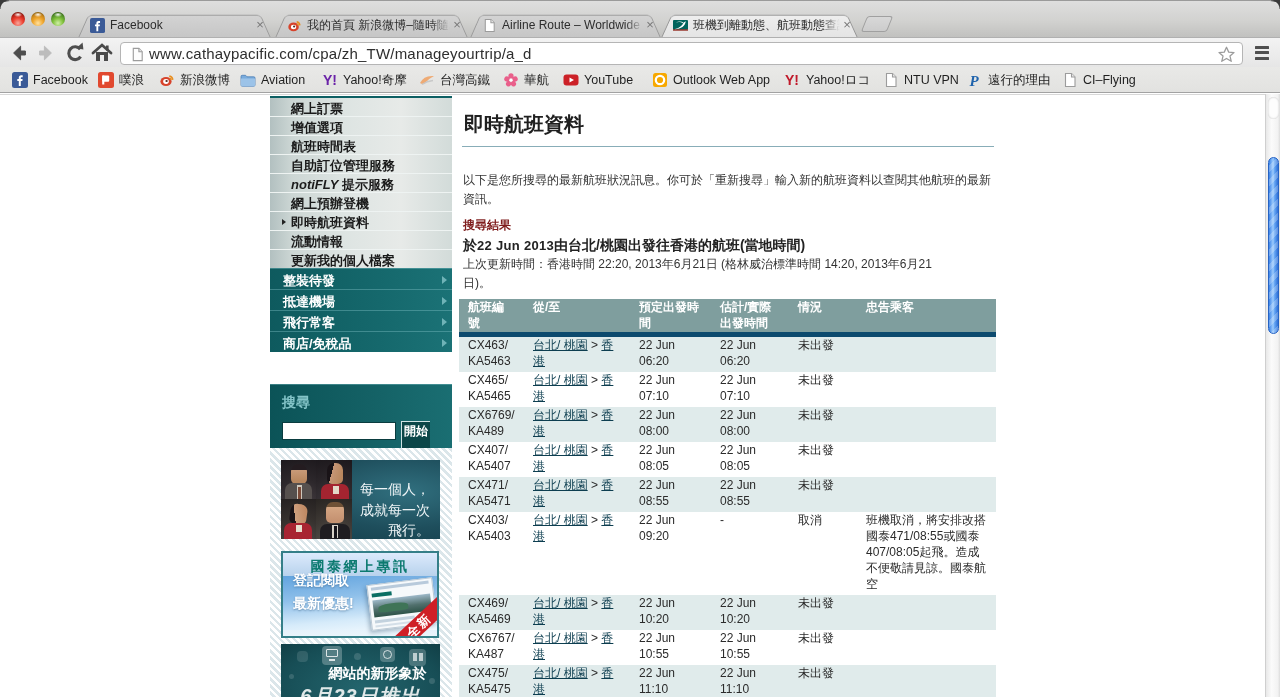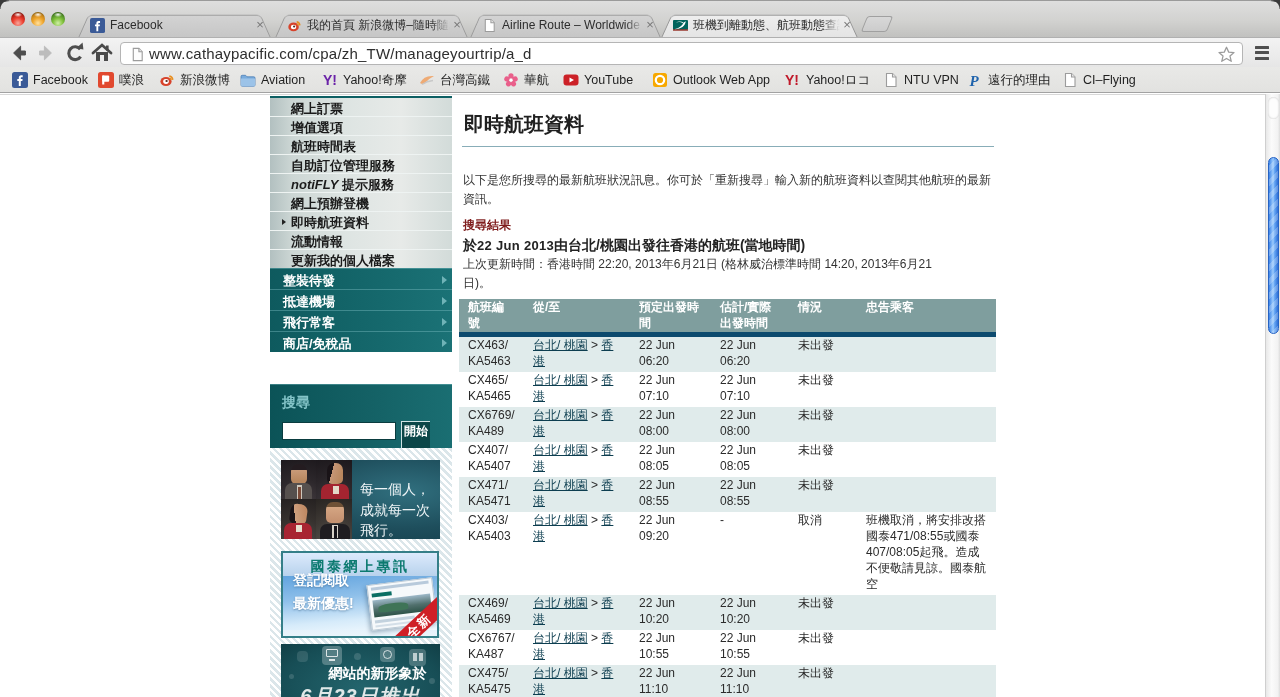--- a/index.html
+++ b/index.html
@@ -70,21 +70,21 @@
   background:linear-gradient(90deg,#0b5357 0%, #146165 55%, #1a6e72 100%);margin-top:32px; }
 #searchpan .lbl { position:absolute; left:12px; top:9px; font-size:14px; font-weight:700; color:#84c4c8; }
 #searchpan input { position:absolute; left:12px; top:37px; width:114px; height:18px; border:1px solid #0a3c3f; background:#fff; }
 #searchpan .go { position:absolute; left:131px; top:36px; width:29px; height:36px; background:#0b4648;
   border-top:1px solid #cfe3e4; border-left:1px solid #cfe3e4; color:#fff; font-size:12px; font-weight:700; text-align:center; line-height:19px; }
 #stripes { position:absolute; left:270px; top:353px; width:182px; height:250px;
   background:repeating-linear-gradient(45deg, #ffffff 0 2.5px, #dbe6ea 2.5px 5px); }
 
 
 .banner { position:absolute; overflow:hidden; }
-#b1 { left:281px; top:365px; width:159px; height:79px; background:radial-gradient(ellipse at 78% 40%, #31707f 0%, #1e4e5c 55%, #143d49 100%); }
+#b1 { left:281px; top:365px; width:159px; height:79px; background:radial-gradient(ellipse at 78% 40%, #31707f 0%, #1e4e5c 55%, #143d49 100%);text-align:right; }
 #b1 .cell { position:absolute; width:35px; height:39px; }
 #b1 .txt { position:absolute; left:79px; top:19px; font-size:14px; color:#eef4f6; line-height:20.5px; }
 #b2 { left:281px; top:456px; width:158px; height:87px; border:2px solid #357f88; background:linear-gradient(#9cc4e8,#cde4f6 55%,#eaf4fb); }
 #b2 .hd { position:absolute; left:0; top:0; width:100%; height:23px; background:linear-gradient(#dceafc,#b8d2ec); color:#0c7a70; font-weight:700; font-size:14px; text-align:center; line-height:27px; letter-spacing:2.5px; }
 #b2 .sky { position:absolute; left:0; top:21px; width:100%; height:56px; background:linear-gradient(175deg, #5ea1dd 0%, #8fc0ea 40%, #d6ebfa 75%, #f3fafe 100%); }
 #b2 .t1 { position:absolute; left:10px; top:16px; font-size:14px; font-weight:700; color:#fff; text-shadow:0 1px 2px rgba(40,80,120,.5); line-height:23px; }
 #b2 .shot { position:absolute; left:86px; top:28px; width:66px; height:46px; background:#f6f9fb; border:1px solid #b9c8d4; transform:rotate(-7deg); box-shadow:-2px 2px 4px rgba(30,60,90,.35); }
 #b2 .ribbon { position:absolute; right:-15px; bottom:2px; width:66px; height:17px; background:#cf1f26; transform:rotate(-43deg); color:#fff; font-size:12.5px; font-weight:700; text-align:center; line-height:18px; letter-spacing:2px; }
 #b3 { left:281px; top:549px; width:159px; height:54px; background:radial-gradient(ellipse at 50% 80%, #23646c 0%, #174e56 70%, #113f46 100%); }
 #b3 .ic { position:absolute; border-radius:4px; background:rgba(255,255,255,.28); }

